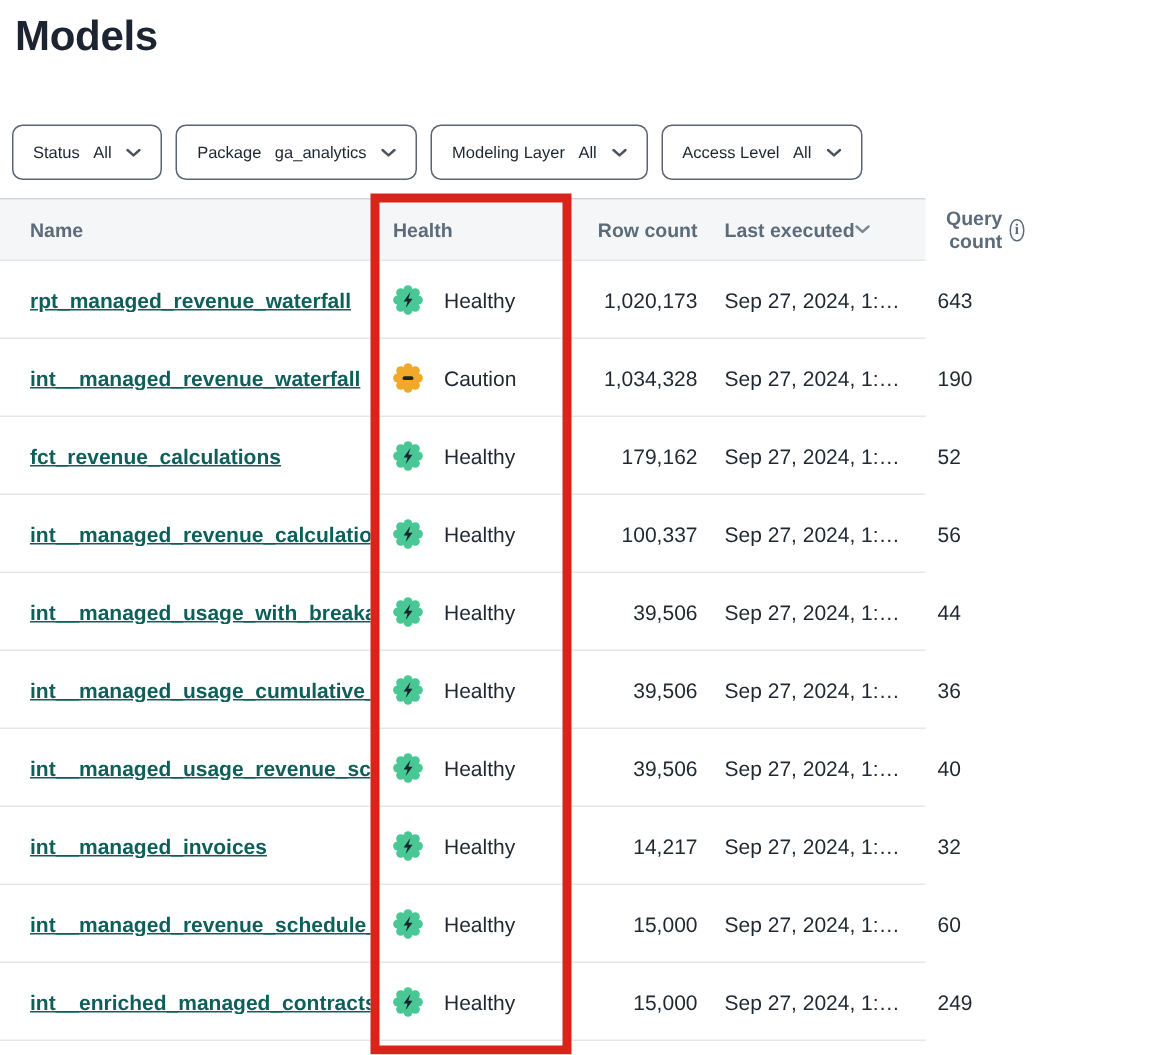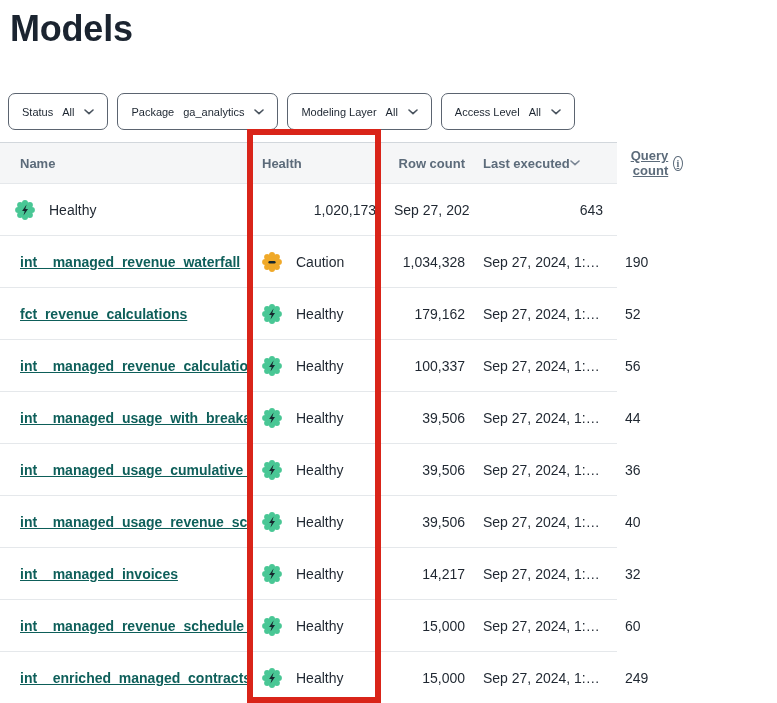--- a/index.html
+++ b/index.html
@@ -8,21 +8,21 @@
     --divider:#e5e8eb; --header-bg:#f5f6f7; --header-border:#d2d7dc;
     --chip-border:#5b6470;
   }
   *{box-sizing:border-box; margin:0; padding:0;}
   html,body{width:777px; height:703px; background:#fff; overflow:hidden;}
   body{font-family:"Liberation Sans","DejaVu Sans",sans-serif; color:var(--text); position:relative;}
 
   .page{position:relative; width:777px; height:703px;}
 
   h1.page-title{
-    margin:8px 0 0 10px; font-size:36px; font-weight:700; color:#1b2430; letter-spacing:-.2px;
+    margin:8px 0 0 10px; font-size:28px; font-weight:700; color:#1b2430; letter-spacing:-.2px;
   }
 
   .filters{display:flex; gap:9px; margin:43px 0 0 8px;}
   .chip{
     display:inline-flex; align-items:center; gap:9px; height:37px;
     border:1px solid var(--chip-border); border-radius:7px; background:#fff;
     padding:0 13px; font-size:11px; color:#1c2530; cursor:pointer; white-space:nowrap;
   }
   .chip .chev{display:inline-flex; margin-left:1px; color:#49535e;}
 
@@ -36,21 +36,21 @@
     height:42px; background:var(--header-bg);
     border-top:1px solid var(--header-border);
     border-bottom:1px solid var(--divider);
     font-size:13px; font-weight:700; color:var(--header-text);
   }
   .th{padding:0;}
   .th-name{padding-left:20px;}
   .th-health{padding-left:15px;}
   .th-rowcount{text-align:right; padding-right:5px;}
   .th-lastexec{padding-left:13px; display:flex; align-items:center; cursor:pointer;}
-  .th-query{text-align:right; padding-right:22px; display:flex; justify-content:flex-end; align-items:center; gap:5px;text-decoration:underline;}
+  .th-query{text-align:right; padding-right:22px; display:flex; justify-content:flex-end; align-items:center; gap:5px;}
   .sort-chev{color:#7a8694; display:inline-flex;}
   .info-icon{
     display:inline-flex; align-items:center; justify-content:center;
     width:15px; height:15px; border:1.3px solid var(--header-text); border-radius:50%;
     font-size:10px; font-weight:700; font-family:"Liberation Serif","DejaVu Serif",serif;
     color:var(--header-text); cursor:pointer;
   }
 
   .tr{height:52px; border-bottom:1px solid var(--divider); background:#fff;}
   .td{font-size:14px; color:var(--text);}
@@ -133,20 +133,23 @@
             </svg>
         </span>
       </div>
       <div class="th th-query">
         <span>Query count</span>
         <span class="info-icon">i</span>
       </div>
     </div>
     <div class="tbody" id="tbody">
   <div class="tr grid-row">
+    <div class="td td-name">
+      <a href="#" class="model-link">rpt_managed_revenue_waterfall</a>
+    </div>
     <div class="td td-health">
       <span class="badge healthy">
         <svg viewBox="0 0 20 20" width="20" height="20" aria-hidden="true">
           <g class="seal">
             <circle cx="10" cy="10" r="7.6"></circle>
             <circle cx="16.9" cy="10" r="3"></circle>
                   <circle cx="14.88" cy="14.88" r="3"></circle>
             <circle cx="10" cy="16.9" r="3"></circle>
                   <circle cx="5.12" cy="14.88" r="3"></circle>
             <circle cx="3.1" cy="10" r="3"></circle>

